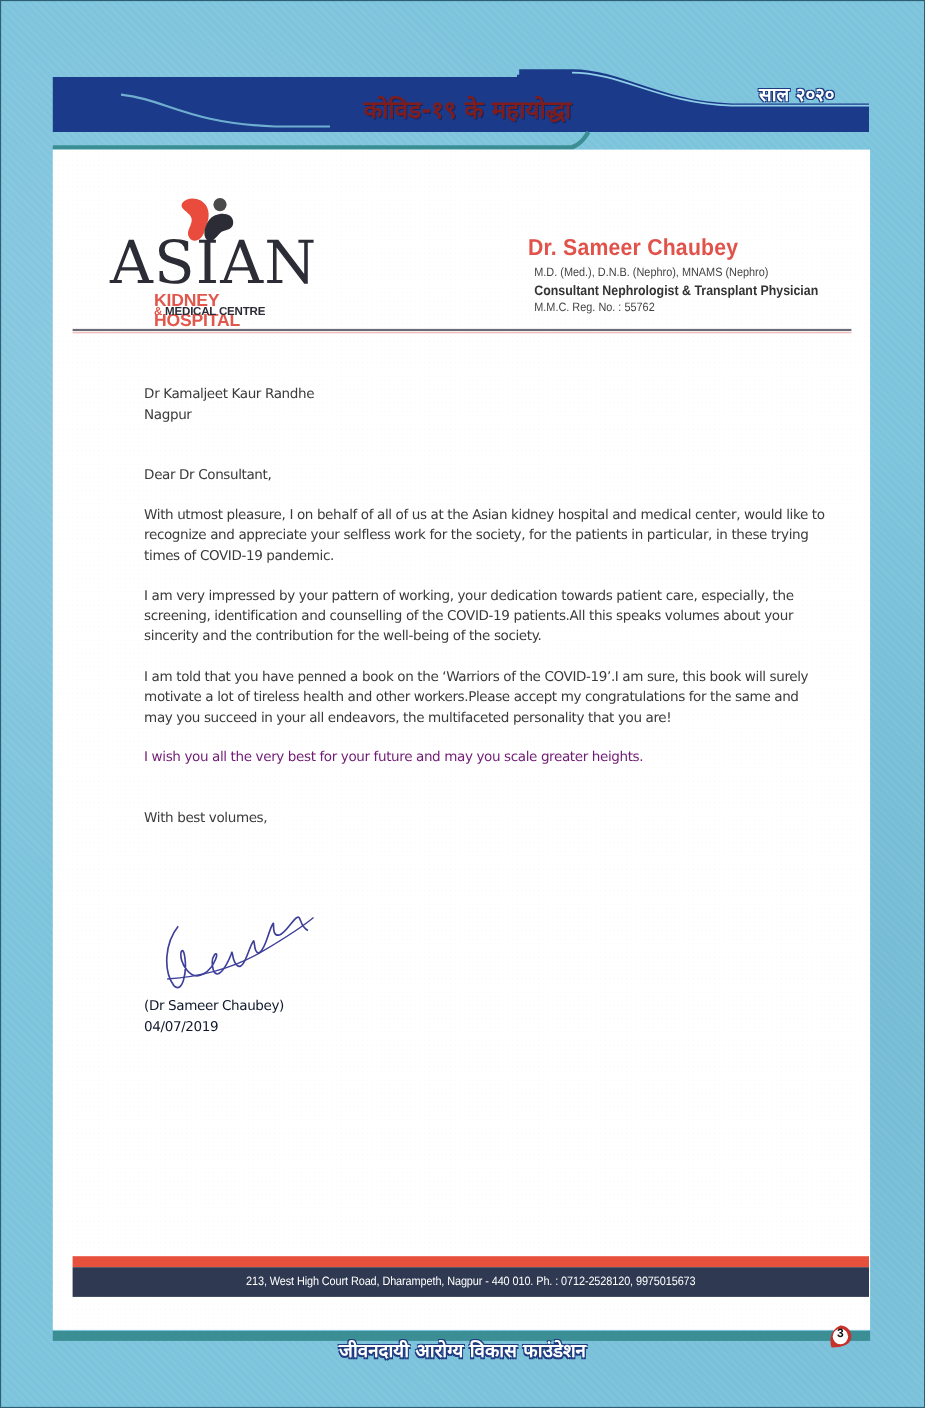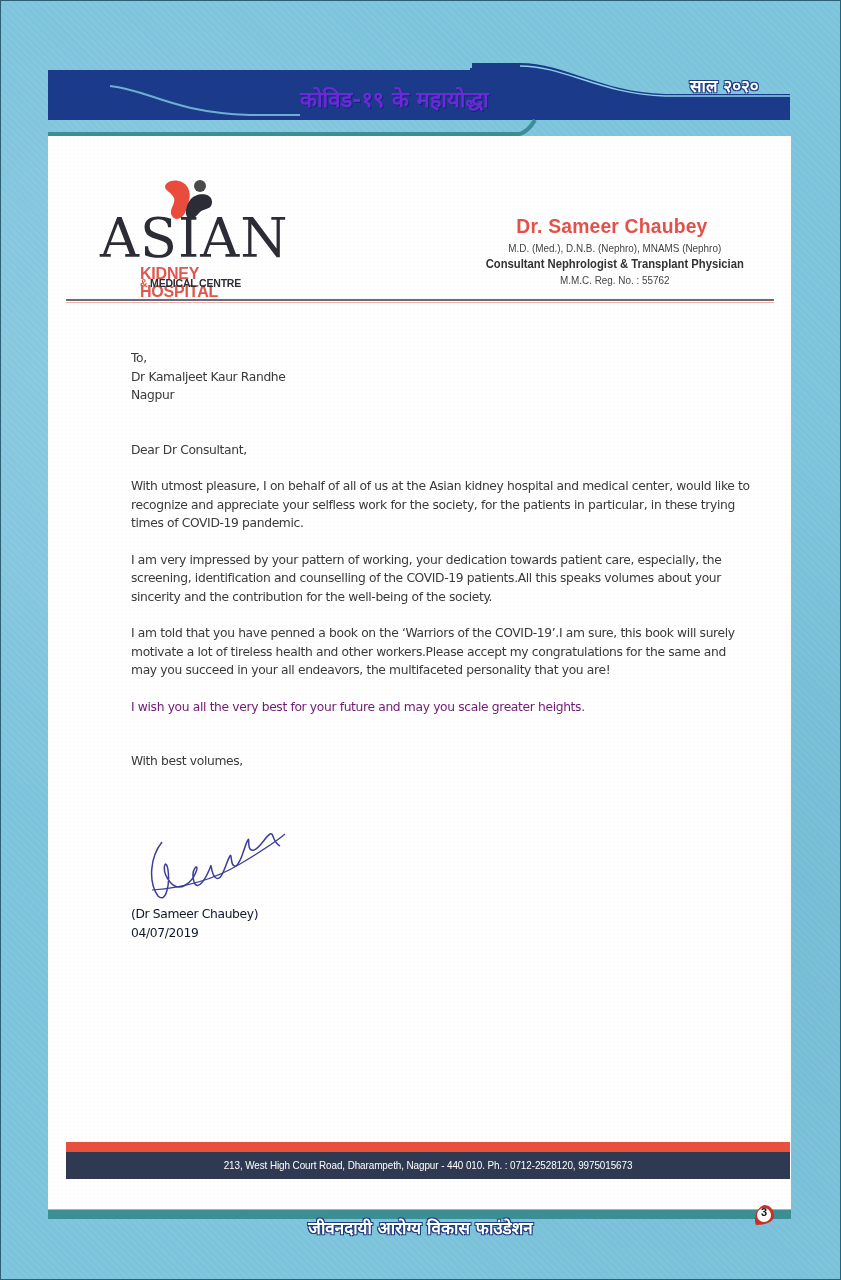--- a/index.html
+++ b/index.html
@@ -12,22 +12,22 @@
         repeating-linear-gradient(45deg, rgba(255,255,255,0.05) 0 2px, transparent 2px 5px);
       font-family: "Liberation Sans", sans-serif;
     }
     .page-border {
       position: absolute; left: 0; top: 0; width: 839px; height: 1278px;
       border: 1px solid #2c5f74; pointer-events: none;
     }
     
     .banner { position: absolute; left: 0; top: 0; width: 841px; height: 150px; }
     .banner-title {
-      position: absolute; left: 300px; top: 83px; width: 250px; text-align: left;
-      color: #6d28d9; font-size: 22px; font-weight: bold;
+      position: absolute; left: 300px; top: 83px; width: 250px; text-align: center;
+      color: #7f1d1d; font-size: 22px; font-weight: bold;
       font-family: "DejaVu Sans", sans-serif;
       text-shadow: 1px 1px 0 #0b2a6e;
     }
     .year-label {
       position: absolute; left: 690px; top: 74px;
       color: #ffffff; font-size: 17px; font-weight: bold;
       font-family: "DejaVu Sans", sans-serif;
       text-shadow: -1px -1px 0 #1e3b80, 1px -1px 0 #1e3b80, -1px 1px 0 #1e3b80, 1px 1px 0 #1e3b80;
     }
     
@@ -52,21 +52,21 @@
     .logo-sub1 {
       position: absolute; left: 40px; top: 87px; font-size: 16px; font-weight: bold;
       color: #e2574c; letter-spacing: -0.2px;
     }
     .logo-sub2 {
       position: absolute; left: 40px; top: 99px; font-size: 10.5px; font-weight: bold;
       color: #2c2c36; letter-spacing: -0.2px;
     }
     .logo-sub2 .amp { color: #e2574c; }
     
-    .doc-info { position: absolute; right: 97px; top: 214px; text-align: center; }
+    .doc-info { position: absolute; right: 97px; top: 214px; text-align: left; }
     .doc-name {
       font-size: 21px; font-weight: bold; color: #e0524a; letter-spacing: 0.2px;
       font-family: "Liberation Sans", sans-serif;
       transform: scaleX(0.92); transform-origin: right;
     }
     .doc-quals { font-size: 11px; color: #444; margin-top: 4px; transform: scaleX(0.9); transform-origin: right; }
     .doc-title { font-size: 12.5px; font-weight: bold; color: #333; margin-top: 3px; transform: scaleX(0.9); transform-origin: right; }
     .doc-reg { font-size: 11px; color: #444; margin-top: 3px; transform: scaleX(0.9); transform-origin: right; }
     .header-rule {
       position: absolute; left: 66px; top: 299px; width: 708px; height: 2px;
@@ -156,21 +156,20 @@
 <div class="doc-info">
   <div class="doc-name">Dr. Sameer Chaubey</div>
   <div class="doc-quals">M.D. (Med.), D.N.B. (Nephro), MNAMS (Nephro)</div>
   <div class="doc-title">Consultant Nephrologist &amp; Transplant Physician</div>
   <div class="doc-reg">M.M.C. Reg. No. : 55762</div>
 </div>
 <div class="header-rule"></div>
 <div class="header-rule2"></div>
 
 <div class="letter">
-  <p>To,</p>
   <p>Dr Kamaljeet Kaur Randhe</p>
   <p>Nagpur</p>
   <div class="gap-lg"></div>
   <p>Dear Dr Consultant,</p>
   <div class="gap"></div>
   <p>With utmost pleasure, I on behalf of all of us at the Asian kidney hospital and medical center, would like to recognize and appreciate your selfless work for the society, for the patients in particular, in these trying times of COVID-19 pandemic.</p>
   <div class="gap"></div>
   <p>I am very impressed by your pattern of working, your dedication towards patient care, especially, the screening, identification and counselling of the COVID-19 patients.All this speaks volumes about your sincerity and the contribution for the well-being of the society.</p>
   <div class="gap"></div>
   <p>I am told that you have penned a book on the ‘Warriors of the COVID-19’.I am sure, this book will surely motivate a lot of tireless health and other workers.Please accept my congratulations for the same and may you succeed in your all endeavors, the multifaceted personality that you are!</p>

